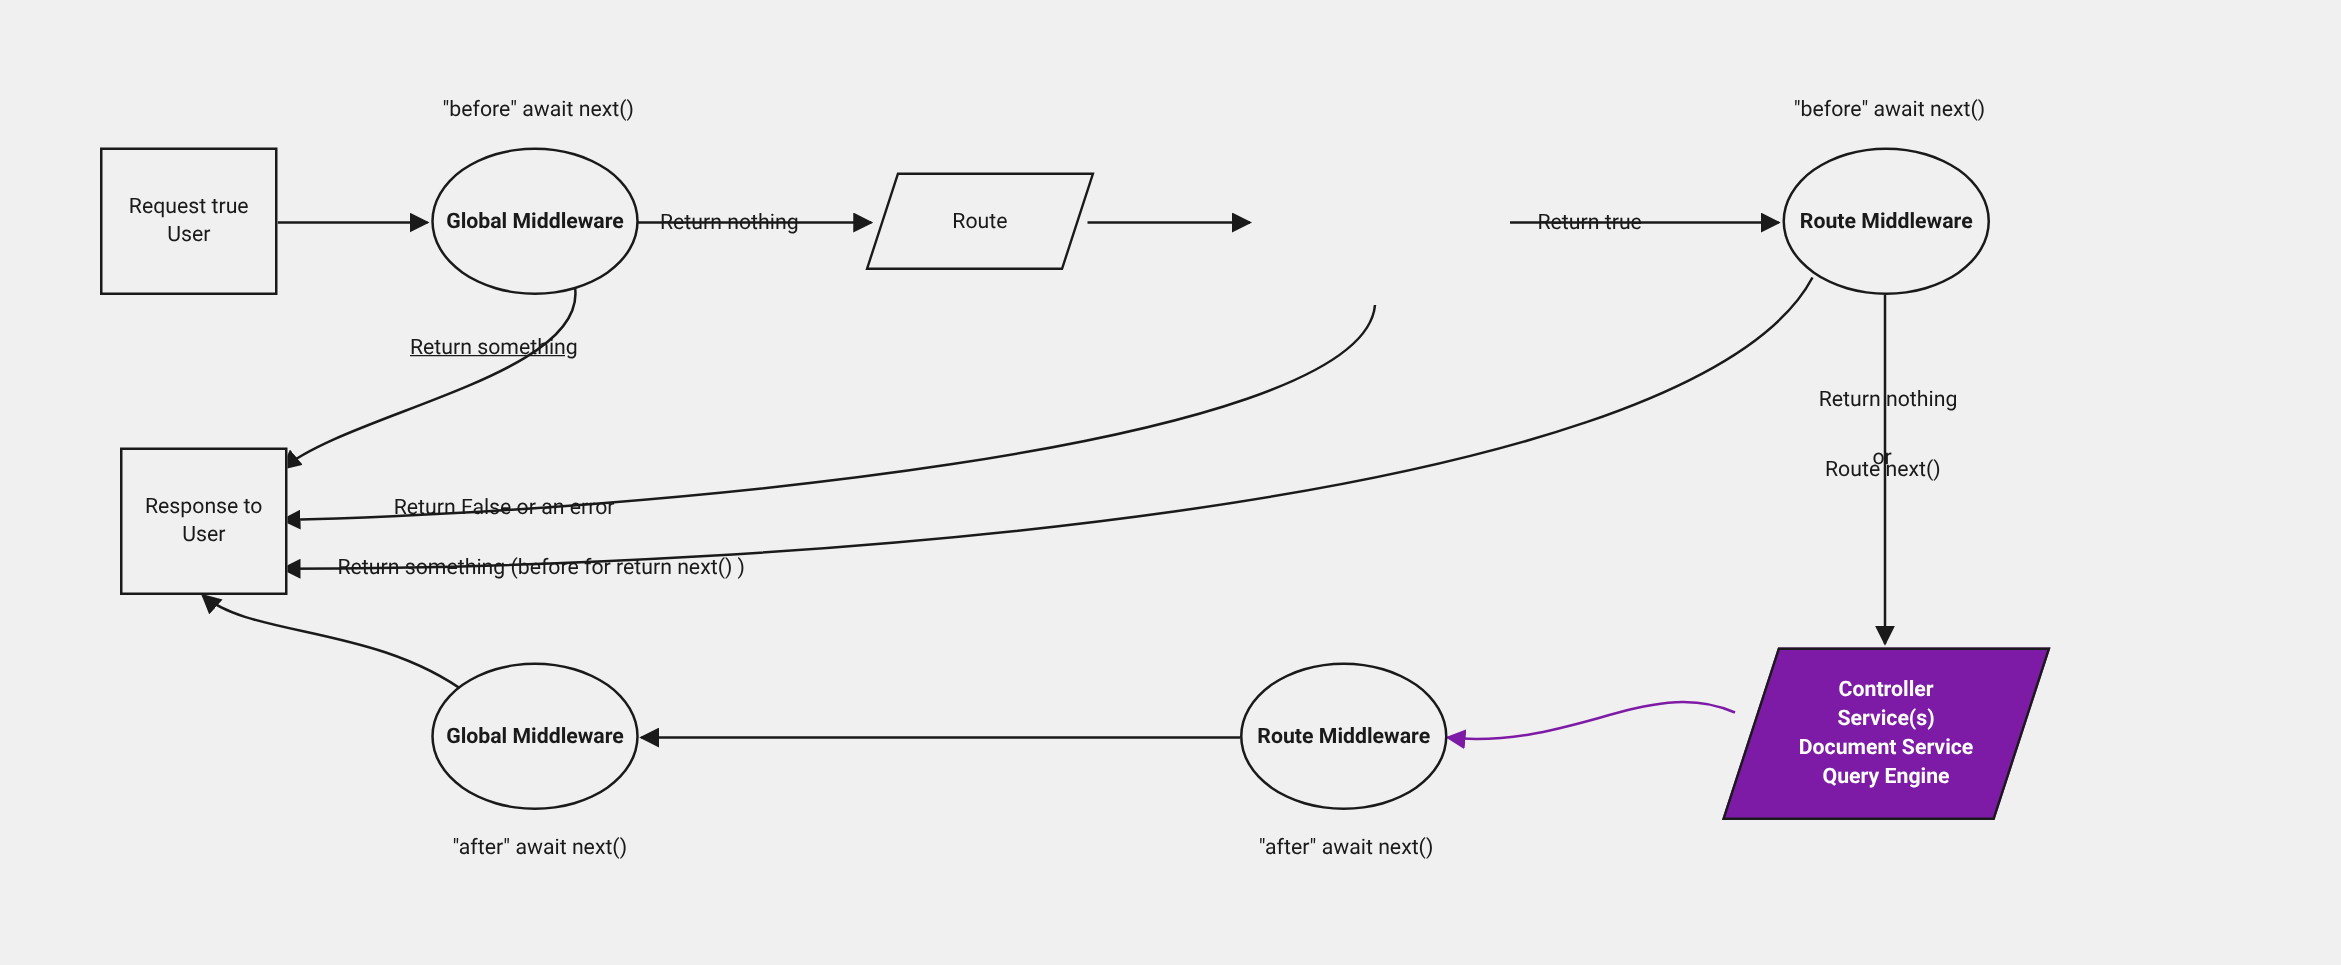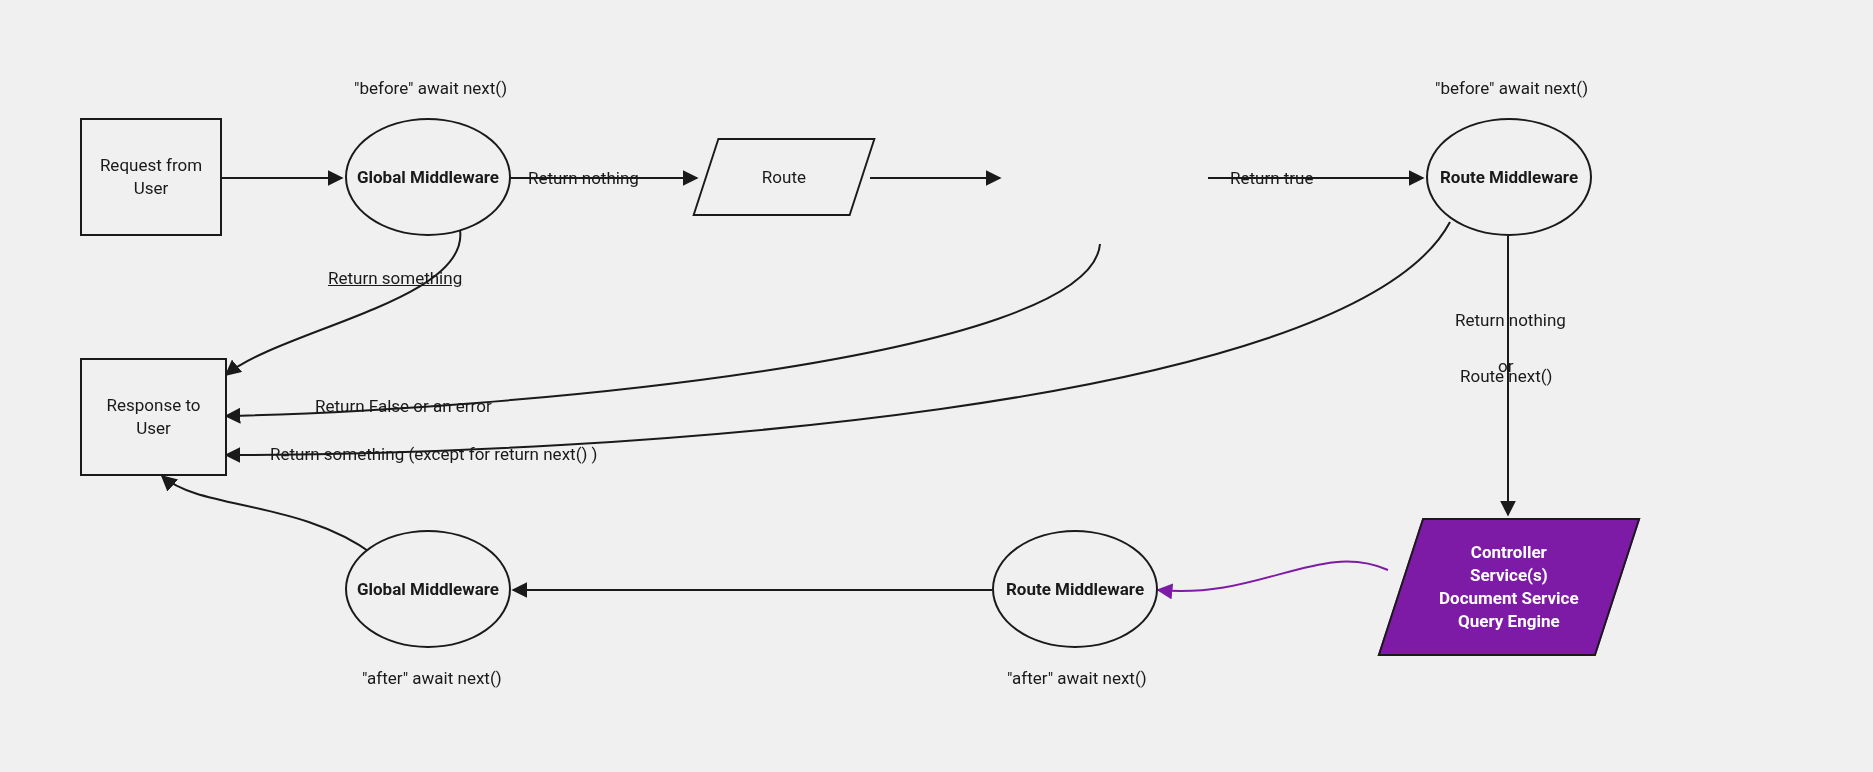--- a/index.html
+++ b/index.html
@@ -90,21 +90,21 @@
     <path d="M 374 555 C 300 500, 200 510, 162 476" stroke="#1a1a1a" stroke-width="2" fill="none" marker-end="url(#arrow)"></path>
 
     <path d="M 460 230 C 470 300, 280 330, 226 375" stroke="#1a1a1a" stroke-width="2" fill="none" marker-end="url(#arrow)"></path>
 
     <path d="M 1100 244 C 1090 360, 500 410, 226 416" stroke="#1a1a1a" stroke-width="2" fill="none" marker-end="url(#arrow)"></path>
 
     <path d="M 1450 222 C 1350 410, 600 455, 226 455" stroke="#1a1a1a" stroke-width="2" fill="none" marker-end="url(#arrow)"></path>
   </svg>
 
   <div class="node rect" style="left:80px; top:118px; width:142px; height:118px;">
-    <span>Request from User</span>
+    <span>Request true User</span>
   </div>
 
   <div class="node ellipse" style="left:345px; top:118px; width:166px; height:118px;">
     <span>Global Middleware</span>
   </div>
   <div class="label" style="left:354px; top:78px;">"before" await next()</div>
 
   <div class="node parallelogram" style="left:705px; top:138px; width:158px; height:78px;">
     <span class="inner">Route</span>
   </div>
@@ -127,26 +127,26 @@
   <div class="node ellipse" style="left:992px; top:530px; width:166px; height:118px;">
     <span>Route Middleware</span>
   </div>
   <div class="label" style="left:1007px; top:668px;">"after" await next()</div>
 
   <div class="node ellipse" style="left:345px; top:530px; width:166px; height:118px;">
     <span>Global Middleware</span>
   </div>
   <div class="label" style="left:362px; top:668px;">"after" await next()</div>
 
-  <div class="node rect" style="left:80px; top:358px; width:147px; height:118px;">
+  <div class="node rect" style="left:96px; top:358px; width:134px; height:118px;">
     <span>Response to User</span>
   </div>
 
   <div class="label" style="left:528px; top:168px;">Return nothing</div>
   <div class="label" style="left:1230px; top:168px;text-align:center;">Return true</div>
   <div class="label" style="left:328px; top:268px;text-decoration:underline;">Return something</div>
   <div class="label" style="left:270px; top:396px;margin-left:45px;">Return False or an error</div>
-  <div class="label" style="left:270px; top:444px;">Return something (except for return next() )</div>
+  <div class="label" style="left:270px; top:444px;">Return something (before for return next() )</div>
   <div class="label" style="left:1455px; top:310px;">Return nothing</div>
   <div class="label" style="left:1498px; top:356px;">or</div>
   <div class="label" style="left:1460px; top:366px;">Route next()</div>
 
 </div>
 
 </body></html>

